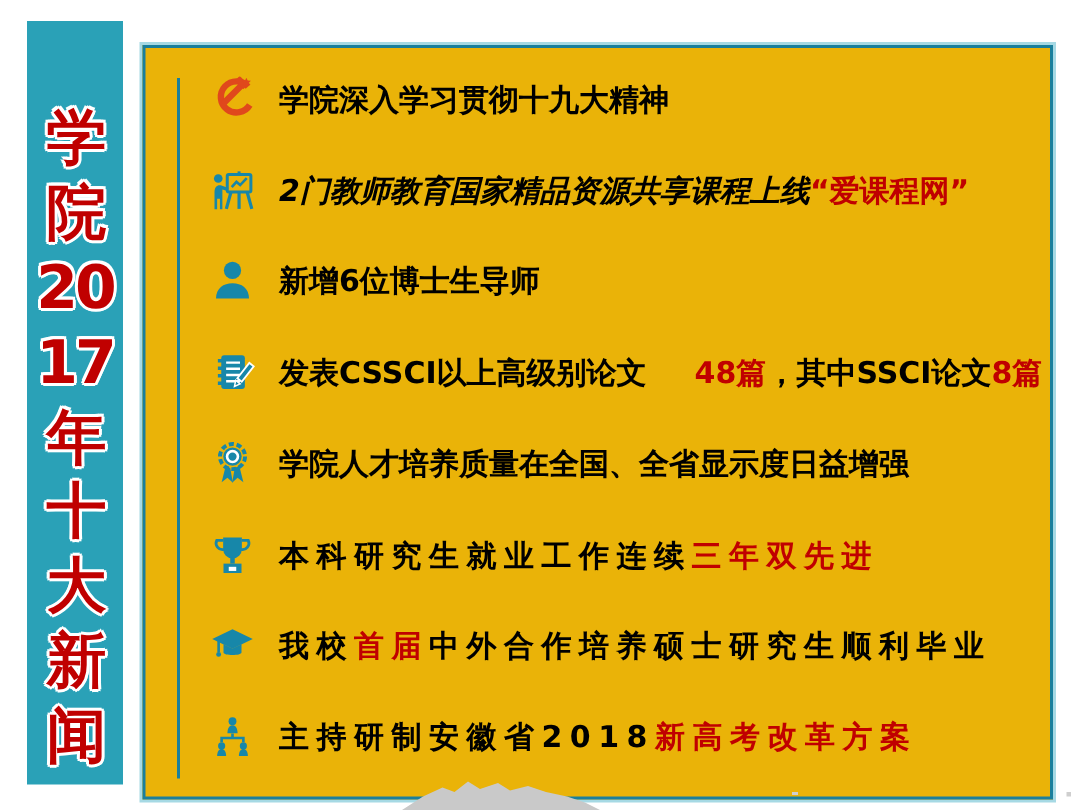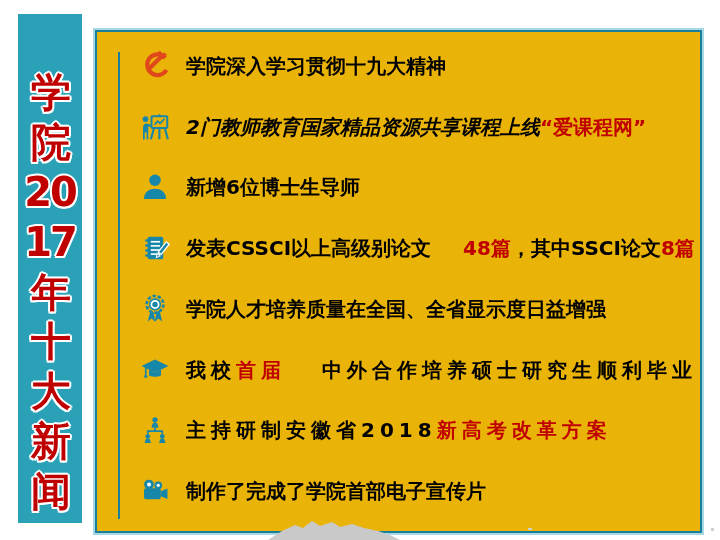--- a/index.html
+++ b/index.html
@@ -144,62 +144,62 @@
             <circle cx="12" cy="8.3" r="6.7" fill="none" stroke="currentColor" stroke-width="2.1" stroke-dasharray="2.7 1.5"></circle>
             <circle cx="12" cy="8.3" r="4.9" fill="currentColor"></circle>
             <circle cx="12" cy="8.3" r="2.9" fill="none" stroke="#fff" stroke-width="1.4"></circle>
             <path d="M8.4,13.2 L6.2,22 9.3,19.6 12.2,22.2 10.8,14.4 z" fill="currentColor"></path>
             <path d="M15.6,13.2 L17.8,22 14.7,19.6 11.8,22.2 13.2,14.4 z" fill="currentColor"></path>
           </svg>
         </span>
     <span class="text"><span style="color: rgb(0, 0, 0);">学院人才培养质量在全国、全省显示度日益增强</span></span>
   </div>
 
+  <div class="row spaced">
+    <span class="icon" style="color: rgb(23, 135, 169);">
+          <svg viewBox="0 0 24 24">
+            <path d="M7,2.6 h10 v6.2 a5,5 0 0 1 -10,0 z" fill="currentColor"></path>
+            <path d="M7,4.2 H3.6 a3.4,3.4 0 0 0 3.8,4.8" fill="none" stroke="currentColor" stroke-width="1.5"></path>
+            <path d="M17,4.2 H20.4 a3.4,3.4 0 0 1 -3.8,4.8" fill="none" stroke="currentColor" stroke-width="1.5"></path>
+            <rect x="10.8" y="13.4" width="2.4" height="3.2" fill="currentColor"></rect>
+            <rect x="7.2" y="16.6" width="9.6" height="5" fill="currentColor"></rect>
+            <rect x="10" y="18.3" width="4" height="2.2" fill="#fff"></rect>
+          </svg>
+        </span>
+    <span class="text"><span style="color: rgb(0, 0, 0);">本科研究生就业工作连续</span><span style="color: rgb(192, 0, 0);">三年双先进</span></span>
+  </div>
 
   <div class="row spaced">
     <span class="icon" style="color: rgb(23, 135, 169);">
           <svg viewBox="0 0 24 24" fill="currentColor">
             <polygon points="12,3.6 22.8,8.8 12,14 1.2,8.8"></polygon>
             <path d="M7.2,11.6 v4.4 c0,1.8 9.6,1.8 9.6,0 V11.6 l-4.8,2.3 z"></path>
             <path d="M4.6,9.6 v6.2" stroke="currentColor" stroke-width="1.4" fill="none"></path>
             <circle cx="4.6" cy="17" r="1.3"></circle>
           </svg>
         </span>
-    <span class="text"><span style="color: rgb(0, 0, 0); margin-top: 23px;">我校</span><span style="color: rgb(192, 0, 0);">首届</span><span style="color: rgb(0, 0, 0); margin-left: 36px;">中外合作培养硕士研究生顺利毕业</span></span>
+    <span class="text"><span style="color: rgb(0, 0, 0); margin-top: 23px;">我校</span><span style="color: rgb(192, 0, 0);">首届</span><span style="color: rgb(0, 0, 0);">中外合作培养硕士研究生顺利毕业</span></span>
   </div>
 
   <div class="row spaced">
     <span class="icon" style="color: rgb(23, 135, 169);">
           <svg viewBox="0 0 24 24">
             <circle cx="12" cy="3.8" r="2.1" fill="currentColor"></circle>
             <path d="M9.3,10.2 c0-2.8 1.2-4.2 2.7-4.2 s2.7,1.4 2.7,4.2 z" fill="currentColor"></path>
             <path d="M12,10.4 v2.4 M12,12.8 H6.2 v2.2 M12,12.8 H17.8 v2.2" fill="none" stroke="currentColor" stroke-width="1.4"></path>
             <circle cx="6.2" cy="17" r="1.9" fill="currentColor"></circle>
             <path d="M3.8,22.4 c0-2.6 1.1-3.8 2.4-3.8 s2.4,1.2 2.4,3.8 z" fill="currentColor"></path>
             <circle cx="17.8" cy="17" r="1.9" fill="currentColor"></circle>
             <path d="M15.4,22.4 c0-2.6 1.1-3.8 2.4-3.8 s2.4,1.2 2.4,3.8 z" fill="currentColor"></path>
           </svg>
         </span>
     <span class="text"><span style="color: rgb(0, 0, 0);">主持研制安徽省2018</span><span style="color: rgb(192, 0, 0);">新高考改革方案</span></span>
   </div>
 
 
-  <div class="row">
-    <span class="icon" style="color: rgb(23, 135, 169);">
-          <svg viewBox="0 0 24 24">
-            <circle cx="7.2" cy="6.8" r="3.9" fill="currentColor"></circle>
-            <circle cx="14.6" cy="7.4" r="3.1" fill="currentColor"></circle>
-            <circle cx="7.2" cy="6.8" r="1.6" fill="#fff"></circle>
-            <circle cx="14.6" cy="7.4" r="1.3" fill="#fff"></circle>
-            <rect x="3.2" y="9.8" width="13.4" height="8.8" rx="1.6" fill="currentColor"></rect>
-            <polygon points="16.6,12.2 22,10 22,18.4 16.6,16.2" fill="currentColor"></polygon>
-          </svg>
-        </span>
-    <span class="text"><span style="color: rgb(0, 0, 0);">制作了完成了学院首部电子宣传片</span></span>
-  </div>
 </div>
 </div>
 
 <svg class="watermark" viewBox="0 0 200 21" preserveAspectRatio="none">
   <polygon points="28,21 42,12 55,6 63,9 72,2 80,7 92,3 100,8 112,5 124,9 138,12 150,16 160,21" fill="#C9C9C9"></polygon>
 </svg>
 <div class="speck a"></div>
 <div class="speck b"></div>
 
 </body></html>

